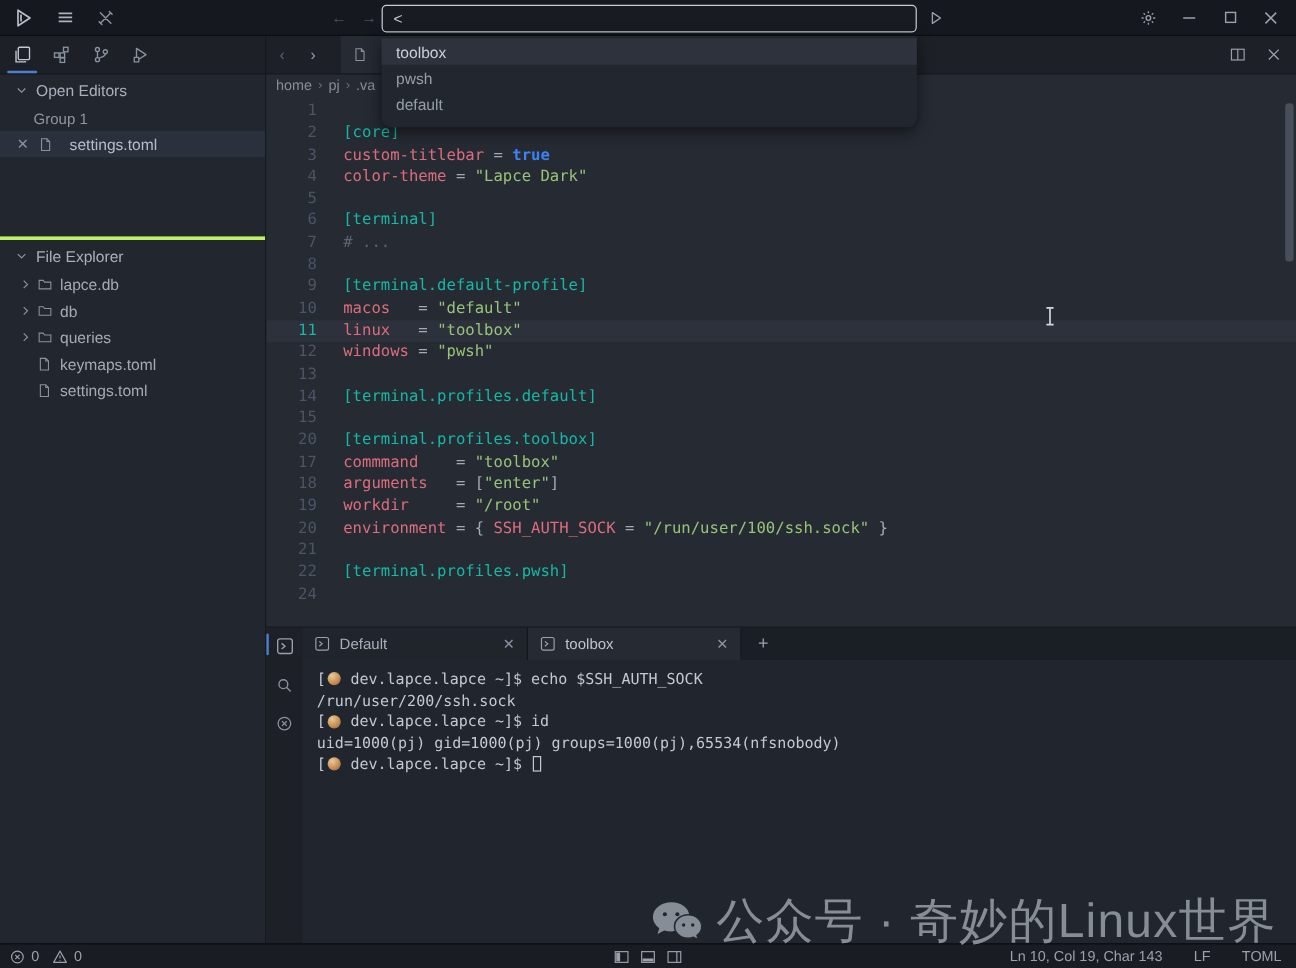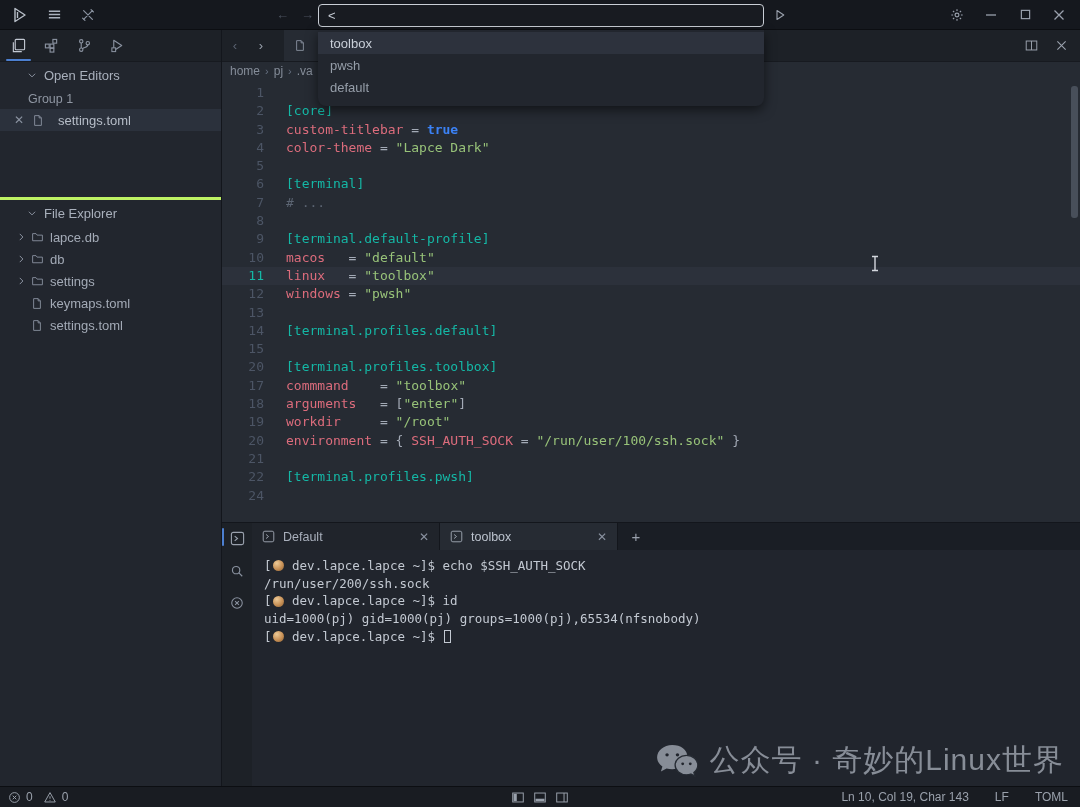--- a/index.html
+++ b/index.html
@@ -24,21 +24,21 @@
   
   .sidebar { width:222px; flex:0 0 222px; background:#22262e; border-right:1px solid #13161c;
              display:flex; flex-direction:column; }
   .activity-bar { height:32px; flex:0 0 32px; background:#1d2127; border-bottom:1px solid #171a20;
                   display:flex; align-items:stretch; padding-left:2px; }
   .act-item { width:33px; display:flex; align-items:center; justify-content:center; position:relative; color:#8a92a0; }
   .act-item.active { color:#c3c9d3; }
   .act-item.active::after { content:""; position:absolute; left:4px; right:4px; bottom:0; height:2px;
                             background:#4c7fd0; border-radius:1px; }
   .sb-body { flex:1; overflow:hidden; font-size:13px; }
-  .sb-header { height:26px; display:flex; align-items:center; gap:7px; padding-left:27px; color:#a9b0bc; }
+  .sb-header { height:26px; display:flex; align-items:center; gap:7px; padding-left:13px; color:#a9b0bc; }
   .sb-group { height:21px; display:flex; align-items:center; padding-left:28px; color:#8f96a2; font-size:12.5px; }
   .sb-open-row { height:22px; display:flex; align-items:center; gap:7px; padding-left:13px; background:#2b313c; color:#b6bdc8; }
   .oe-spacer { height:66px; }
   .fe-section { border-top:3px solid #bef264; }
   .fe-row { height:22px; display:flex; align-items:center; padding-left:16px; color:#a3aab6; }
   .fe-chev { width:15px; display:flex; align-items:center; color:#8a92a0; }
   .fe-ico { width:19px; display:flex; align-items:center; color:#8a92a0; }
   .x-close { color:#8a92a0; font-size:12px; width:12px; text-align:center; }
 
   
@@ -102,21 +102,21 @@
   .palette-input { height:23px; border:1px solid #c9ced6; border-radius:4px; background:#181b21;
                    color:#c6ccd5; font-size:13px; display:flex; align-items:center; padding-left:9px; }
   .palette-list { margin-top:3px; background:#22262e; border-radius:0 0 8px 8px; padding:2px 0 8px;
                   box-shadow:0 4px 12px rgba(0,0,0,.55); }
   .palette-item { height:22px; display:flex; align-items:center; padding-left:12px; font-size:13px; color:#969ea9; }
   .palette-item.selected { background:#2d323d; color:#c9cfd8; }
 
   
   .watermark { position:absolute; right:16px; top:740px; z-index:40; display:flex; align-items:center;
                gap:12px; color:#9096a0; opacity:.92; }
-  .watermark .wm-text { font-size:30px; letter-spacing:1px; }
+  .watermark .wm-text { font-size:40px; letter-spacing:1px; }
 
   svg { display:block; }
 </style>
 </head>
 <body>
 
 <div class="window">
 
   <div class="titlebar">
     <div class="tb-left">
@@ -260,21 +260,21 @@
                 <span class="fe-chev">
                   <svg width="10" height="10" viewBox="0 0 16 16">
                     <path d="M6 3l5 5-5 5" fill="none" stroke="#8a92a0" stroke-width="1.6"></path>
                   </svg>
                 </span>
                 <span class="fe-ico">
                   <svg width="13" height="12" viewBox="0 0 16 16">
                     <path d="M1.5 3.5h4.5l1.5 2h7v7.5h-13z" fill="none" stroke="#8a92a0" stroke-width="1.2"></path>
                   </svg>
                 </span>
-                <span>settings</span>
+                <span>queries</span>
               </div>
               <div class="fe-row">
                 <span class="fe-chev"></span>
                 <span class="fe-ico">
                   <svg width="12" height="13" viewBox="0 0 16 16">
                     <path d="M3.5 1.5h6l3 3v10h-9z" fill="none" stroke="#8a92a0" stroke-width="1.2"></path>
                     <path d="M9.5 1.5v3h3" fill="none" stroke="#8a92a0" stroke-width="1.2"></path>
                   </svg>
                 </span>
                 <span>keymaps.toml</span>

